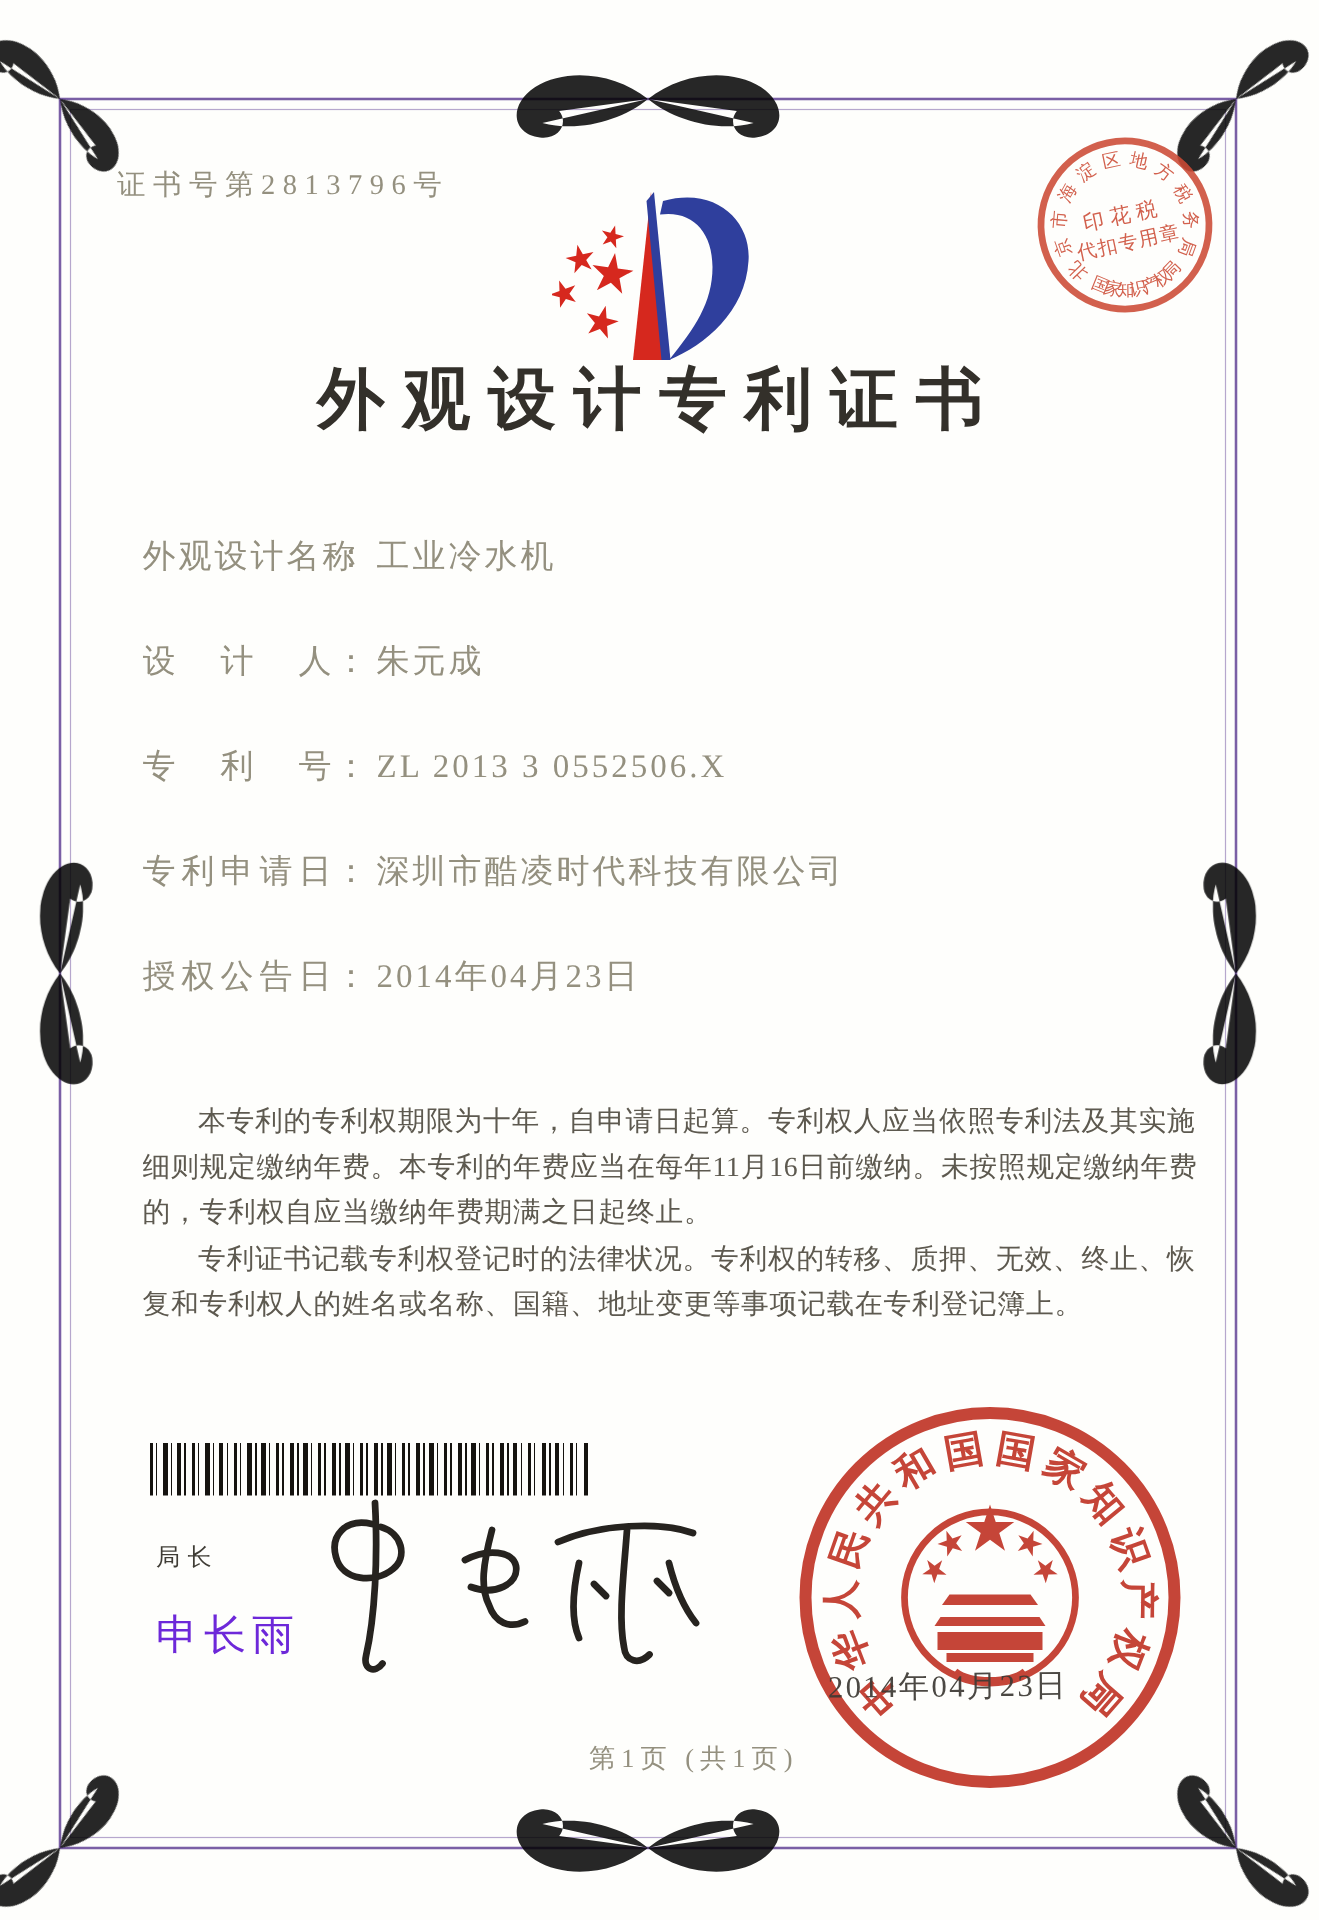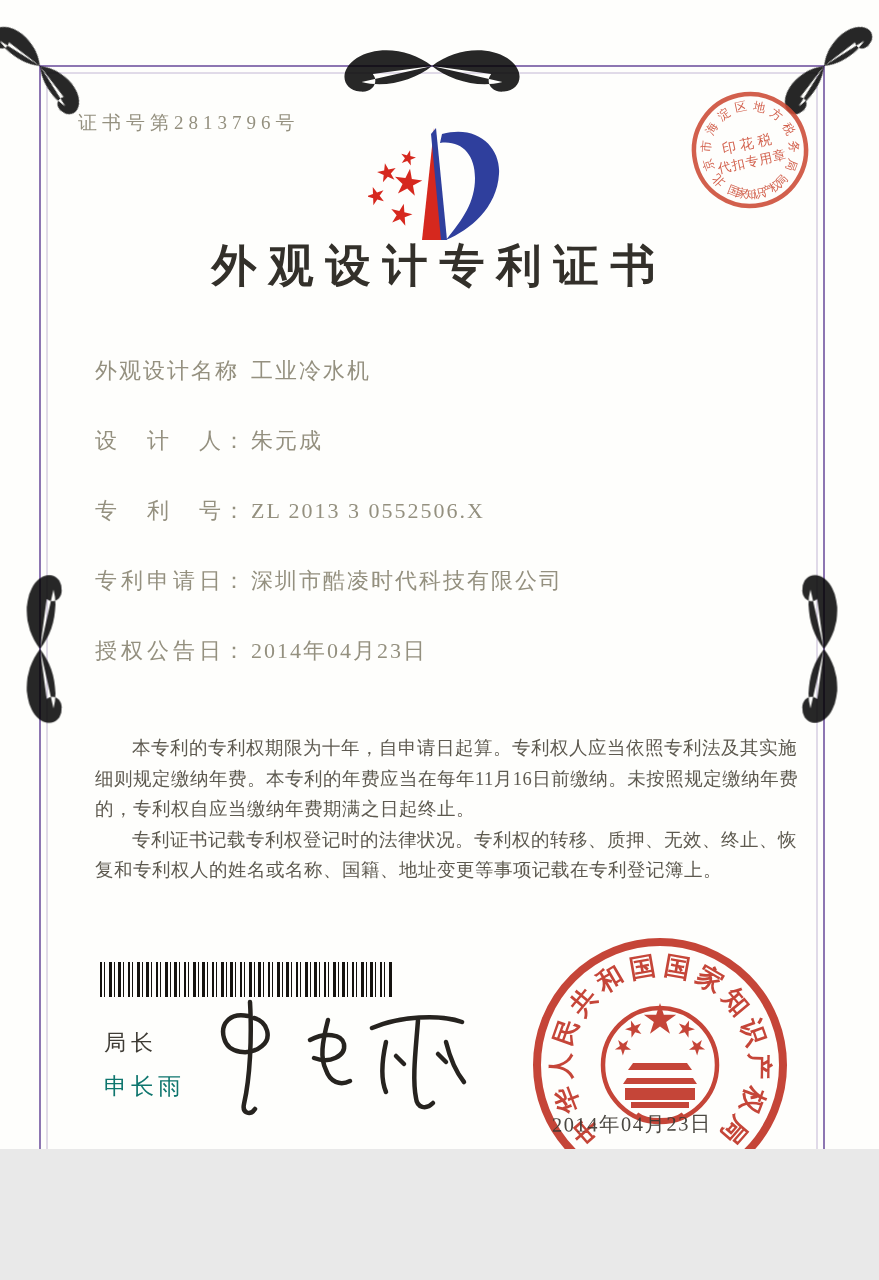--- a/index.html
+++ b/index.html
@@ -1,16 +1,16 @@
 <!DOCTYPE html>
 <html style="--border: #7a5fa5; --seal_red: #c23a2c; --stamp_red: #cc4b35; --logo_red: #d6281e; --logo_blue: #2f3f9d; --text_faint: #94907f; --text_body: #5d594f; --title: #33302a;"><head>
 <meta charset="utf-8">
 <style>
   html,body{margin:0;padding:0;background:#e9e9e9;}
-  .page{position:relative;width:879px;height:1149px;background:#fefefc;overflow:hidden;
+  .page{position:relative;width:879px;height:1280px;background:#fefefc;overflow:hidden;
         font-family:"Liberation Serif","DejaVu Serif",serif;}
   .abs{position:absolute;}
   
   #border{left:0;top:0;}
   #border path,#border rect{stroke:var(--border,#7a5fa5);fill:none;}
   
   .cert-no{left:78px;top:110px;font-size:19px;letter-spacing:5px;color:var(--text_faint,#94907f);}
   .title{left:0;top:236px;width:100%;text-align:center;font-size:45px;font-weight:bold;
          letter-spacing:12px;color:var(--title,#33302a);}
   
@@ -22,22 +22,22 @@
   .body-text{left:95px;top:733px;width:706px;}
   .body-text p{margin:0;font-size:18.5px;line-height:30.5px;color:var(--text_body,#5d594f);
                text-indent:2em;letter-spacing:.5px;}
   
   .barcode{left:100px;top:962px;width:293px;height:35px;
     background-image:repeating-linear-gradient(90deg,
       #15130f 0 2px,transparent 2px 4px,#15130f 4px 5px,transparent 5px 9px,
       #15130f 9px 12px,transparent 12px 14px,#15130f 14px 15px,transparent 15px 18px,
       #15130f 18px 21px,transparent 21px 23px,#15130f 23px 24px,transparent 24px 28px);}
   
-  .sig-role{left:104px;top:1028px;font-size:22px;letter-spacing:5px;color:#3f3c35;}
-  .sig-name{left:104px;top:1071px;font-size:23px;letter-spacing:4px;color:#0f766e;}
+  .sig-role{left:104px;top:1028px;font-size:16px;letter-spacing:5px;color:#3f3c35;}
+  .sig-name{left:104px;top:1071px;font-size:28px;letter-spacing:4px;color:#6d28d9;}
   #sig-svg path{stroke:#26231f;stroke-width:4.5;fill:none;stroke-linecap:round;}
   
   text,.ringtext text{font-family:"Liberation Serif","DejaVu Serif",serif;}
   .seal-ring text{fill:var(--seal_red,#c23a2c);font-weight:bold;}
   .stamp-ring text{fill:var(--stamp_red,#cc4b35);}
   .seal-date{left:552px;top:1110px;font-size:20.5px;letter-spacing:1.5px;color:#3c3933;
              transform:rotate(-.5deg);opacity:.92;}
   .footer{left:0;top:1160px;width:100%;text-align:center;font-size:17.5px;letter-spacing:4px;
           color:var(--text_faint,#94907f);padding-left:23px;}
 </style>

